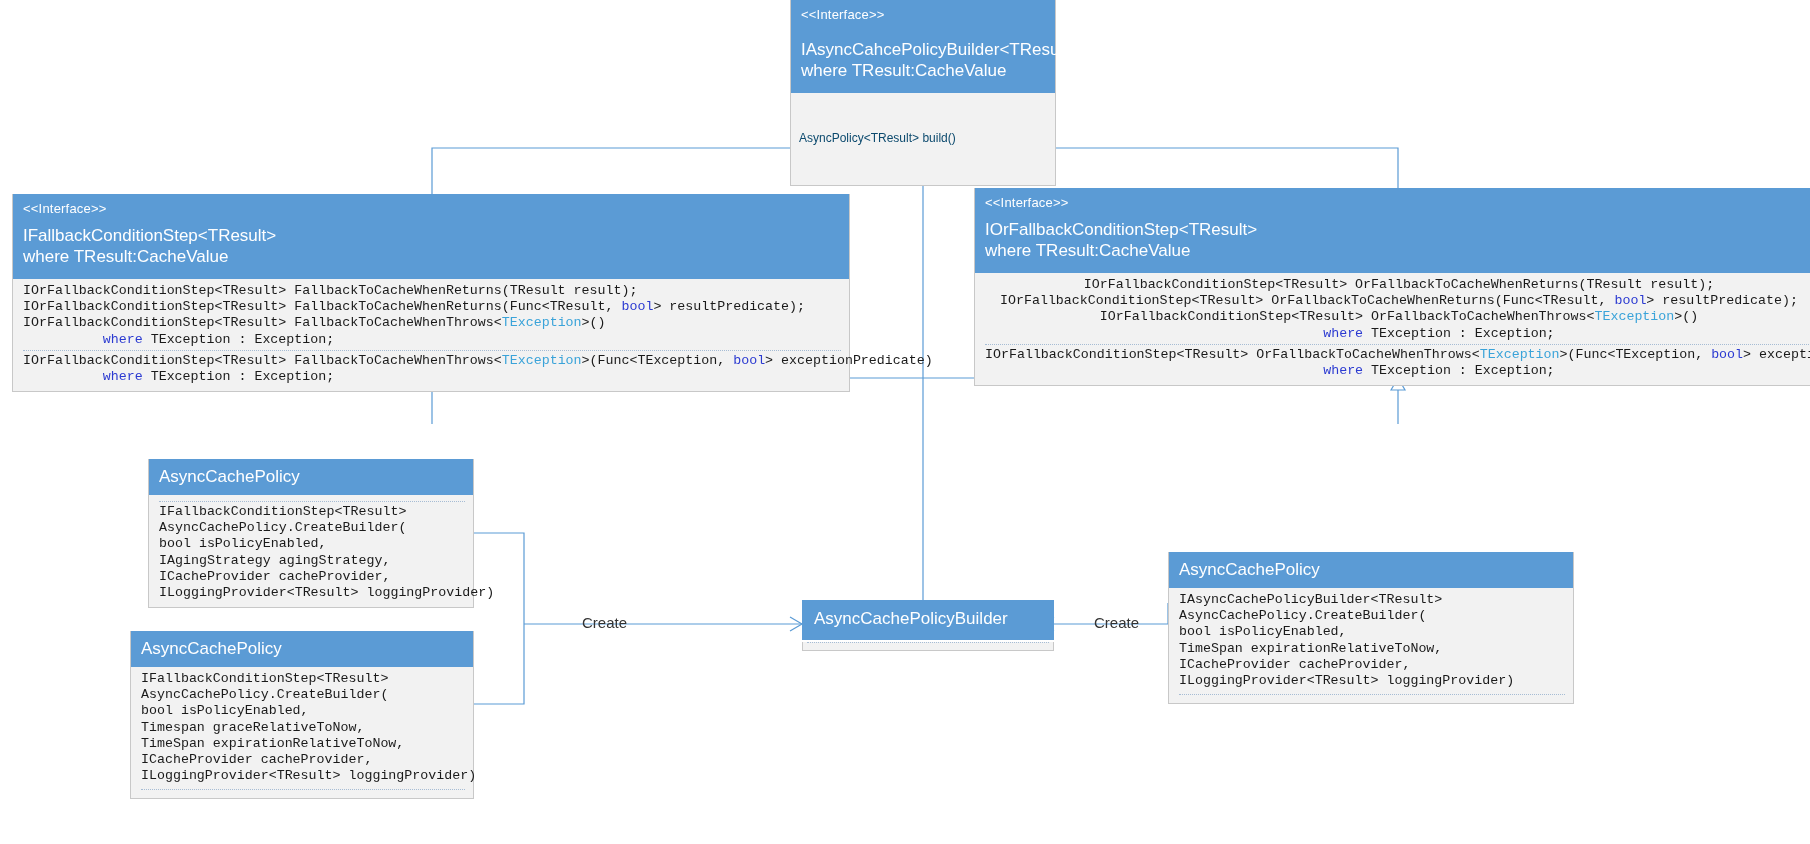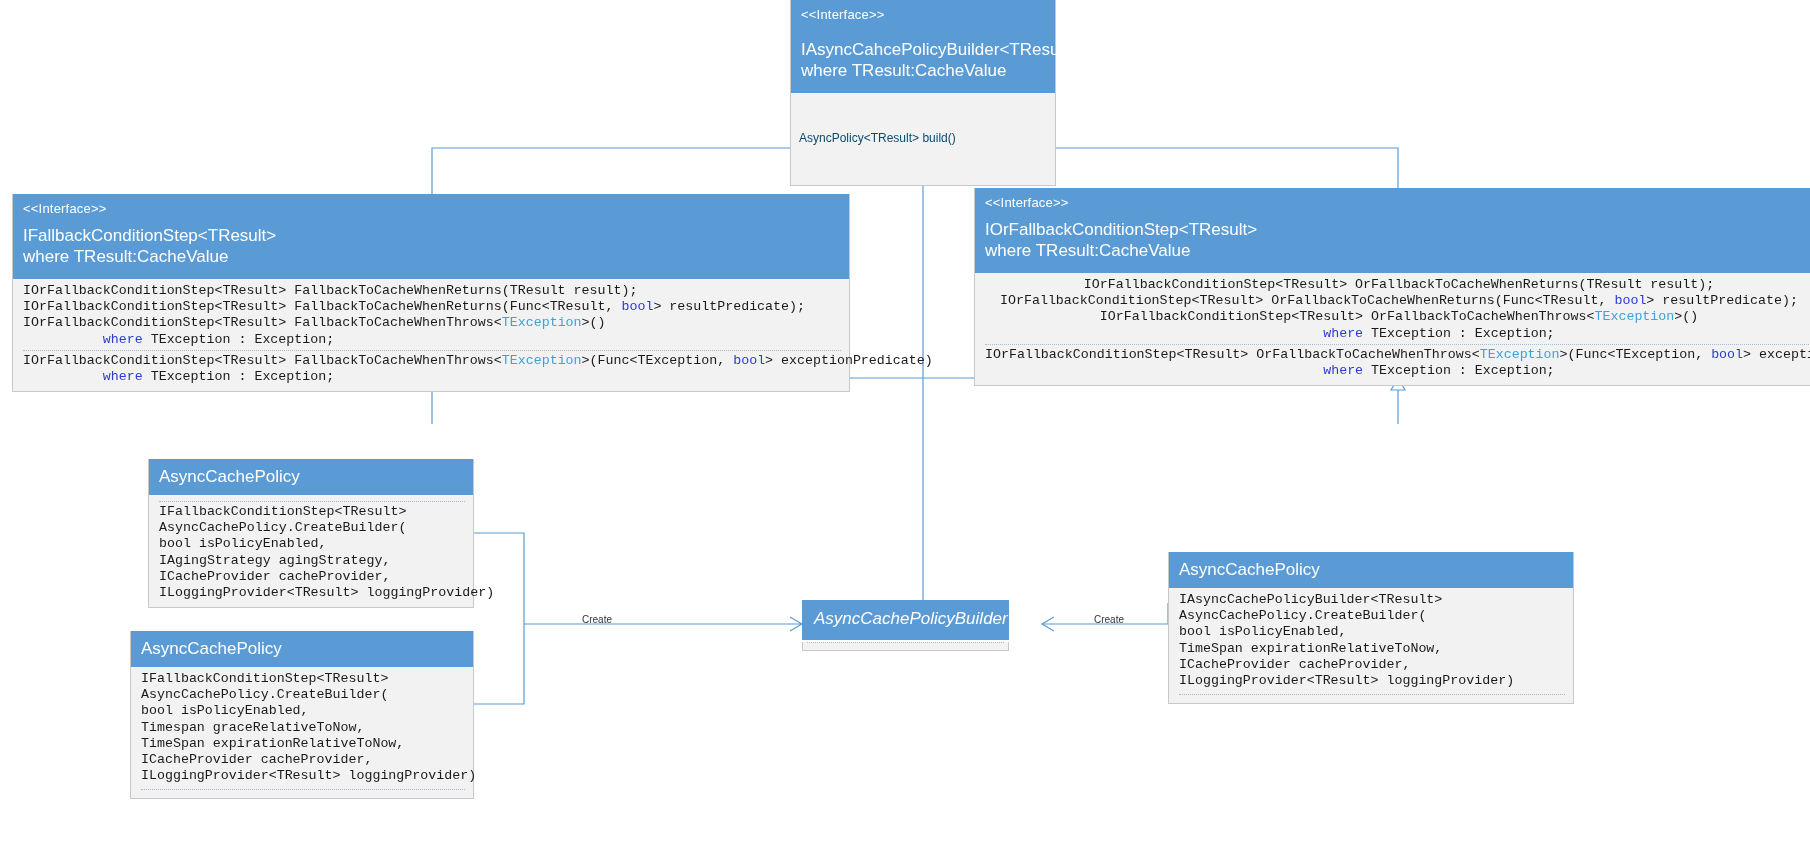--- a/index.html
+++ b/index.html
@@ -72,21 +72,21 @@
     margin: 2px 0 2px 0;
     height: 0;
   }
   .m-row { white-space: pre; }
   .kw { color: #2b3ad1; }
   .typ { color: #3aa3d9; }
   .iface-accent { color: #0c4a6e; font-family: "Liberation Sans", sans-serif; font-size: 12px;}
   .edge-label {
     position: absolute;
     font-family: "Liberation Sans", sans-serif;
-    font-size: 10px;
+    font-size: 15px;
     color: #333333;
     background: transparent;
     white-space: nowrap;
   }
   .builder-box {
     position: absolute;
     box-sizing: border-box;
   }
   .builder-head {
     background: #5b9bd5;
@@ -179,21 +179,21 @@
     <div class="uml-body"><div class="m-row">IFallbackConditionStep&lt;TResult&gt;</div><div class="m-row">AsyncCachePolicy.CreateBuilder(</div><div class="m-row">bool isPolicyEnabled,</div><div class="m-row">Timespan graceRelativeToNow,</div><div class="m-row">TimeSpan expirationRelativeToNow,</div><div class="m-row">ICacheProvider cacheProvider,</div><div class="m-row">ILoggingProvider&lt;TResult&gt; loggingProvider)</div><div class="sep" style="margin-top: 5px;"></div></div>
   </div>
 
   <div class="uml-box" style="left:1156px; top:552px; width:406px;">
     <div class="uml-header">
       <div class="cls-name-solo">AsyncCachePolicy</div>
     </div>
     <div class="uml-body"><div class="m-row">IAsyncCachePolicyBuilder&lt;TResult&gt;</div><div class="m-row">AsyncCachePolicy.CreateBuilder(</div><div class="m-row">bool isPolicyEnabled,</div><div class="m-row">TimeSpan expirationRelativeToNow,</div><div class="m-row">ICacheProvider cacheProvider,</div><div class="m-row">ILoggingProvider&lt;TResult&gt; loggingProvider)</div><div class="sep" style="margin-top: 5px;"></div></div>
   </div>
 
-  <div class="builder-box" style="left:790px; top:600px; width:207px;font-style:italic;">
+  <div class="builder-box" style="left:790px; top:600px; width:252px;">
     <div class="builder-head">
       <span>AsyncCachePolicyBuilder</span>
     </div>
     <div class="builder-foot">
       <div class="builder-foot-inner"></div>
     </div>
   </div>
 
   <div class="edge-label" style="left:570px; top:614px;">Create</div>
   <div class="edge-label" style="left:1082px; top:614px;">Create</div>

